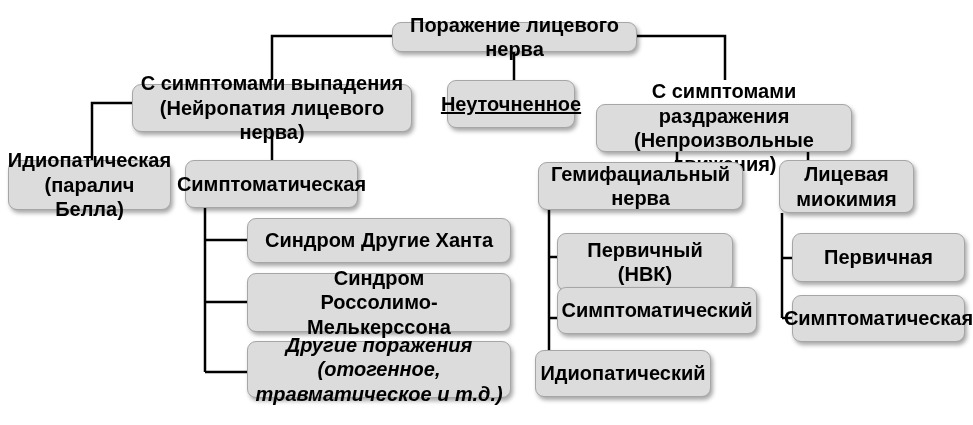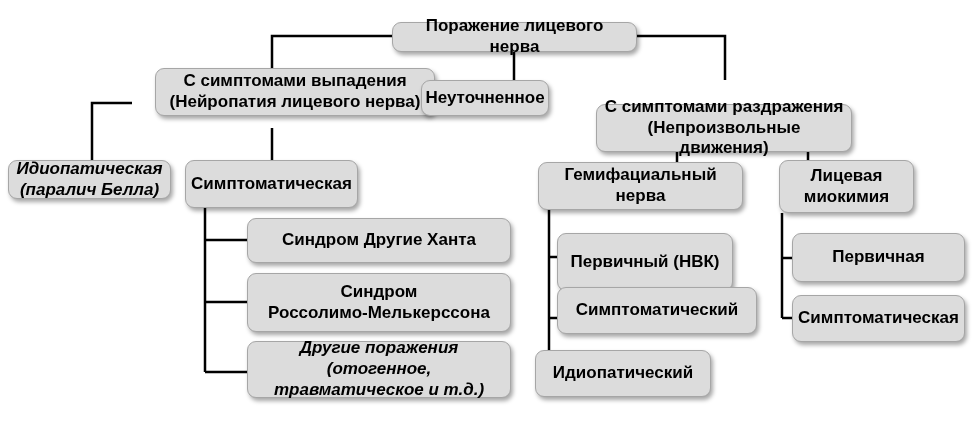--- a/index.html
+++ b/index.html
@@ -22,21 +22,21 @@
     box-sizing: border-box;
     display: flex;
     align-items: center;
     justify-content: center;
     text-align: center;
     background: #dcdcdc;
     border: 1.4px solid #a6a6a6;
     border-radius: 9px;
     box-shadow: 2px 3px 4px rgba(0,0,0,0.35);
     color: #000000;
-    font-size: 17px;
+    font-size: 20px;
     font-weight: 600;
     line-height: 1.22;
     white-space: pre-line;
     padding: 6px 6px;
   }
 </style>
 </head>
 <body>
 
 <div class="canvas">
@@ -65,29 +65,29 @@
       <polyline points="549,373 557,373"></polyline>
 
       <polyline points="782,213 782,318"></polyline>
       <polyline points="782,258 792,258"></polyline>
       <polyline points="782,318 792,318"></polyline>
     </g>
   </svg>
 
   <div class="node" style="left:392px; top:22px; width:245px; height:30px;">Поражение лицевого нерва</div>
 
-  <div class="node" style="left:132px; top:68px; width:280px; height:48px;margin-left:23px;">С симптомами выпадения
+  <div class="node" style="left:132px; top:84px; width:280px; height:48px;">С симптомами выпадения
 (Нейропатия лицевого нерва)</div>
 
-  <div class="node" style="left:421px; top:80px; width:128px; height:36px;">Неуточненное</div>
+  <div class="node" style="left:447px; top:80px; width:128px; height:48px;text-decoration:underline;">Неуточненное</div>
 
   <div class="node" style="left:596px; top:80px; width:256px; height:48px;margin-top:24px;">С симптомами раздражения
 (Непроизвольные движения)</div>
 
-  <div class="node" style="left:8px; top:160px; width:163px; height:39px;font-style:italic;">Идиопатическая
+  <div class="node" style="left:8px; top:160px; width:163px; height:50px;">Идиопатическая
 (паралич Белла)</div>
 
   <div class="node" style="left:185px; top:160px; width:173px; height:48px;">Симптоматическая</div>
 
   <div class="node" style="left:247px; top:218px; width:264px; height:45px;">Синдром Другие Ханта</div>
 
   <div class="node" style="left:247px; top:273px; width:264px; height:59px;">Синдром
 Россолимо-Мелькерссона</div>
 
   <div class="node" style="left:247px; top:341px; width:264px; height:57px;font-style:italic;">Другие поражения (отогенное,

